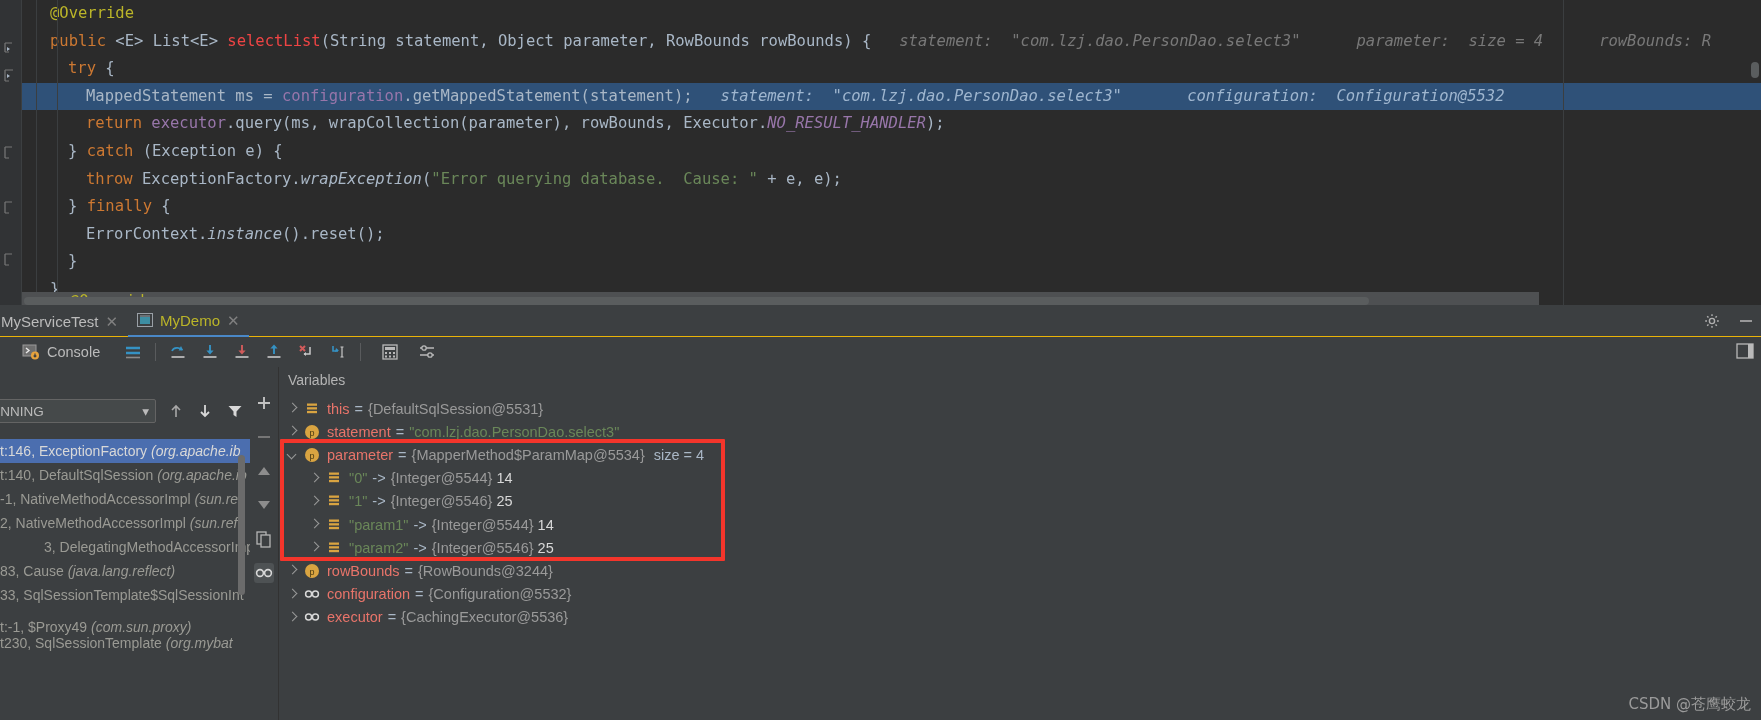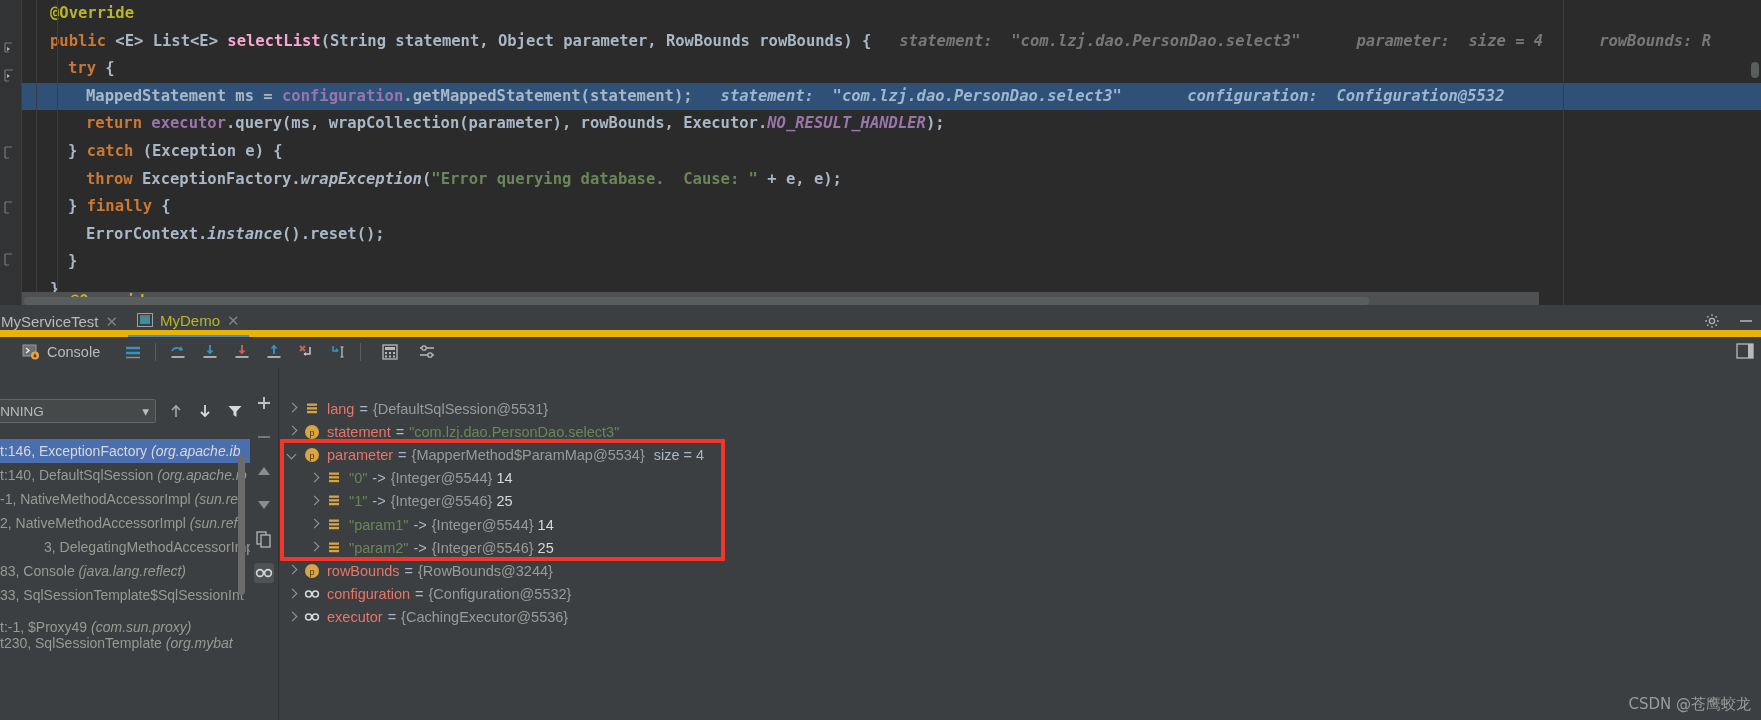--- a/index.html
+++ b/index.html
@@ -7,21 +7,21 @@
     width: 1761px; height: 720px;
     background: #2b2b2b;
     font-family: "Liberation Sans", sans-serif;
     overflow: hidden;
   }
   #root { position: relative; width: 1761px; height: 720px; }
 
   
   .editor {
     position: absolute; left: 0; top: 0; width: 1761px; height: 345px;
-    background: #2b2b2b; overflow: hidden; font-weight: bold;
+    background: #2b2b2b; overflow: hidden;
   }
   .gutter {
     position: absolute; left: 0; top: 0; width: 22px; height: 345px;
     background: #313335; border-right: 1px solid #3c3f41;
   }
   .gutter-mark { position: absolute; left: 2px; width: 16px; height: 16px; }
   .gutter-mark svg { display: block; }
   .code-area {
     position: absolute; left: 22px; top: 0; right: 0; height: 345px;
     font-family: "DejaVu Sans Mono", monospace;
@@ -33,21 +33,21 @@
   .vline {
     position: absolute; top: 0; width: 1px; height: 345px;
     background: #3b3e40;
   }
   .vline.v1 { left: 36px; }
   .vline.v2 { left: 57px; }
   .vline.v3 { left: 1563px; }
 
   
   .kw  { color: #cc7832; }
-  .fn  { color: #f9a8d4; }
+  .fn  { color: #ef4444; }
   .fld { color: #9876aa; }
   .str { color: #6a8759; }
   .txt { color: #a9b7c6; }
   .ann { color: #bbb529; }
   .cls { color: #a9b7c6; }
   .hint{ color: #787878; font-style: italic; }
   .cline.hl .hint { color: #9fb6cf; }
   .ital{ font-style: italic; }
 
   
@@ -63,21 +63,21 @@
   .ed-next {
     position: absolute; left: 22px; top: 292px; width: 1517px; height: 22px;
     background: #4e5052;
     font-family: "DejaVu Sans Mono", monospace; font-size: 15.5px;
     color: #bbb529; padding-left: 48px; overflow: hidden;
   }
 
   
   .tabbar {
     position: absolute; left: 0; top: 305px; width: 1761px; height: 32px;
-    background: #3c3f41; border-bottom: 7px solid #eab308;
+    background: #3c3f41; border-bottom: 1px solid #eab308;
   }
   .tab {
     position: absolute; top: 0; height: 32px;
     display: flex; align-items: center; gap: 7px;
     padding: 0 9px; font-size: 15px; color: #bbbbbb;
   }
   .tab.active { color: #bbb529; border-bottom: 2px solid #4a88c7; }
   .tab-close { color: #808080; font-size: 15px; line-height: 1; }
   .tab-icon { width: 16px; height: 14px; position: relative; }
   .win-controls {
@@ -410,21 +410,21 @@
           </div>
           <div class="frame-row" style="top: 144px;">
             <span>2, NativeMethodAccessorImpl</span>
             <em>&nbsp;(sun.ref</em>
           </div>
           <div class="frame-row" style="top: 168px; margin-left: 44px;">
             <span>3, DelegatingMethodAccessorImpl</span>
             <em>&nbsp;(su</em>
           </div>
           <div class="frame-row" style="top: 192px;">
-            <span>83, Console</span>
+            <span>83, Cause</span>
             <em>&nbsp;(java.lang.reflect)</em>
           </div>
           <div class="frame-row" style="top: 216px;">
             <span>33, SqlSessionTemplate$SqlSessionInt</span>
           </div>
           <div class="frame-row" style="top: 248px;">
             <span>t:-1, $Proxy49</span>
             <em>&nbsp;(com.sun.proxy)</em>
           </div>
           <div class="frame-row" style="top: 264px; text-align: right;">
@@ -465,31 +465,32 @@
       <span class="strip-ic active">
         <svg width="20" height="20" viewBox="0 0 20 20">
             <circle cx="6" cy="10" r="3.4" fill="none" stroke="#d8d8d8" stroke-width="1.6"></circle>
             <circle cx="14" cy="10" r="3.4" fill="none" stroke="#d8d8d8" stroke-width="1.6"></circle>
             <path d="M9.4 10h1.2" stroke="#d8d8d8" stroke-width="1.6"></path>
           </svg>
       </span>
     </div>
 
     <div class="vars">
+      <div class="vars-title">Variables</div>
       <div class="vars-body" id="varsBody">
           <div class="var-row" style="top: 4px; padding-left: 8px;">
             <span class="arrow"></span>
             <span class="vicon"><svg width="16" height="16" viewBox="0 0 16 16">
                 <g fill="#d9a441">
                   <rect x="3" y="2.5" width="10" height="2.3"></rect>
                   <rect x="3" y="6.2" width="10" height="2.3"></rect>
                   <rect x="3" y="9.9" width="10" height="2.3"></rect>
                 </g>
               </svg></span>
-            <span class="v-name field">lang</span>
+            <span class="v-name field">this</span>
             <span class="v-eq">=</span>
             <span class="v-ref">{DefaultSqlSession@5531}</span>
           </div>
           <div class="var-row" style="top: 27.2px; padding-left: 8px;">
             <span class="arrow"></span>
             <span class="vicon"><svg width="16" height="16" viewBox="0 0 16 16">
                 <circle cx="8" cy="8" r="7" fill="#d9a441"></circle>
                 <text x="8" y="11.5" font-size="9" fill="#4a3a12" text-anchor="middle" font-family="Liberation Sans, sans-serif">p</text>
               </svg></span>
             <span class="v-name field">statement</span>

